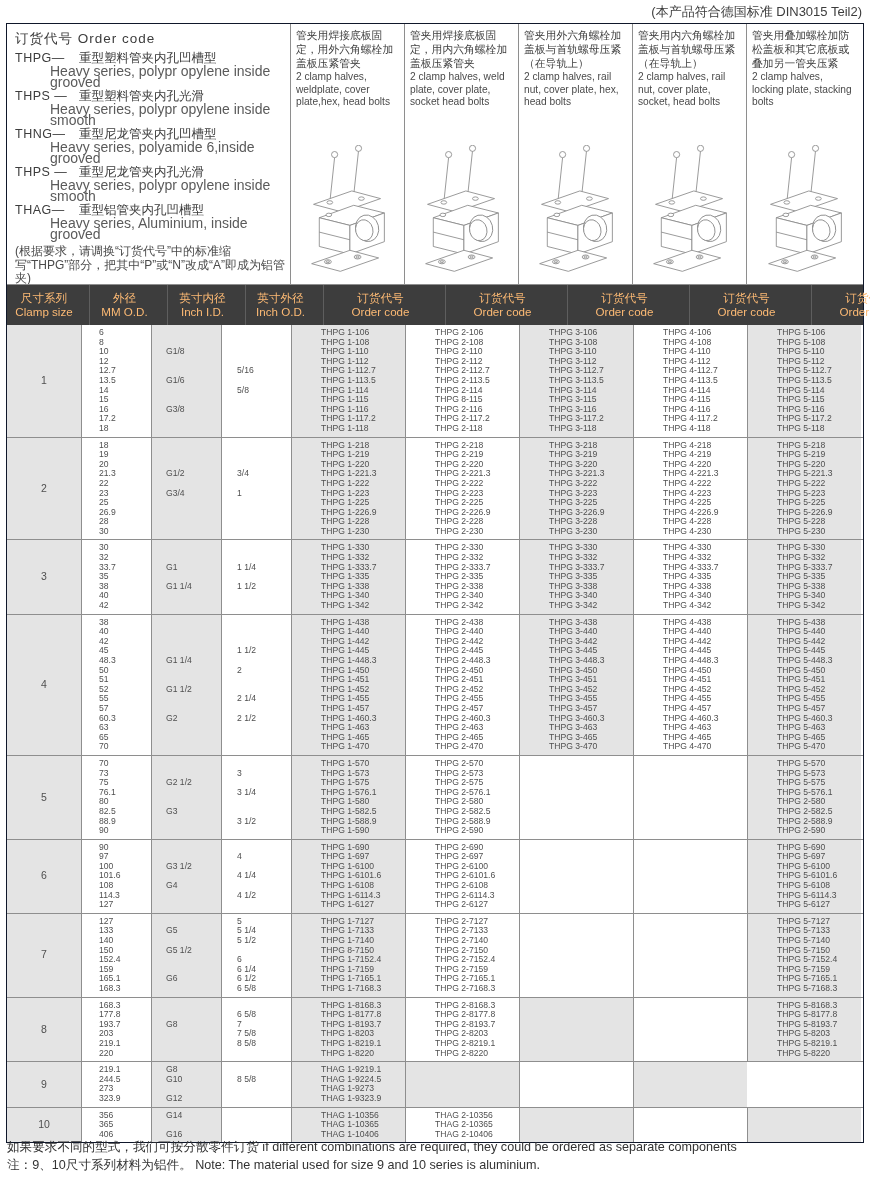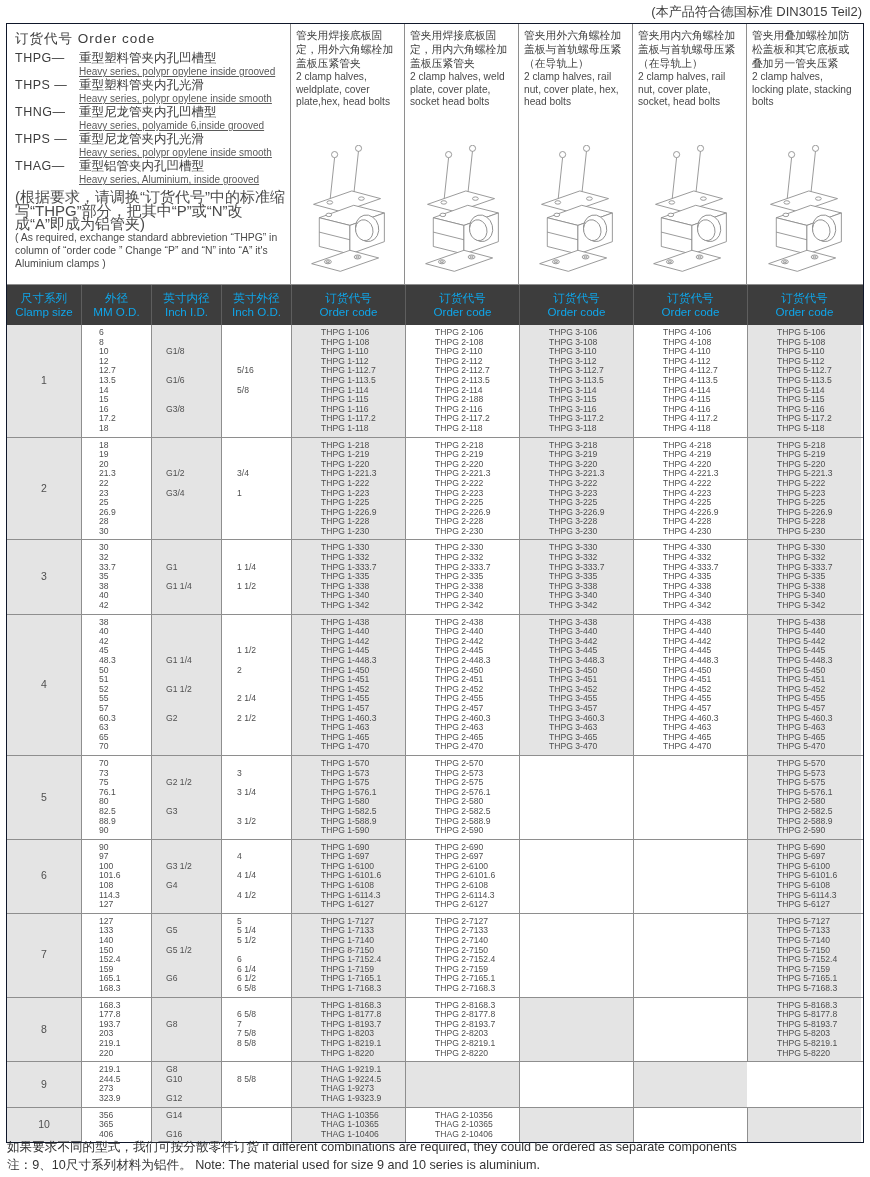--- a/index.html
+++ b/index.html
@@ -8,35 +8,35 @@
   .din-note{position:absolute;top:3px;right:8px;font-size:13px;color:#3c3c3c;}
   .frame{position:absolute;left:6px;top:23px;width:856px;border:1px solid #0f172a;background:#fff;}
 
   
   .top-section{display:grid;grid-template-columns:284px repeat(5,114px);height:260px;}
   .legend{border-right:1px solid #8e8e8e;padding:6px 5px 0 8px;overflow:hidden;}
   .legend-title{font-size:13.5px;color:#3c3c3c;letter-spacing:1px;margin-bottom:3px;}
   .lg-item{margin-bottom:1px;}
   .lg-main{display:flex;font-size:12.5px;color:#3c3c3c;line-height:15px;}
   .lg-code{width:64px;flex:none;letter-spacing:.5px;}
-  .lg-en{margin-left:64px;font-size:10px;color:#5a5a5a;line-height:11px;text-decoration:underline;}
-  .lg-note{margin-top:5px;font-size:15px;line-height:13.5px;color:#4a4a4a;}
+  .lg-en{margin-left:35px;font-size:14px;color:#5a5a5a;line-height:11px;}
+  .lg-note{margin-top:5px;font-size:12px;line-height:13.5px;color:#4a4a4a;}
   .lg-note-en{font-size:10.4px;line-height:13px;color:#4a4a4a;}
 
   .variant-col{border-right:1px solid #8e8e8e;display:flex;flex-direction:column;
                padding:5px 4px 2px 5px;overflow:hidden;}
   .variant-col:last-child{border-right:none;}
   .desc-cn{font-size:10.8px;line-height:13.8px;color:#3f3f3f;}
   .desc-en{font-size:10.2px;line-height:12.2px;color:#4a4a4a;margin-top:1px;}
   .desc-art{flex:1;display:flex;align-items:flex-end;justify-content:center;padding-bottom:3px;}
   .desc-art svg{display:block;}
 
   
   .header-row{display:grid;grid-template-columns:74px 70px 70px 70px repeat(5,114px);
-              background:#3d3d3d;color:#0ea5e9;height:40px;border-top:1px solid #8e8e8e;}
+              background:#3d3d3d;color:#fdba74;height:40px;border-top:1px solid #8e8e8e;gap:8px;}
   .hcell{display:flex;flex-direction:column;justify-content:center;align-items:center;
          border-left:1px solid #5e5e5e;font-size:11.6px;line-height:13.6px;text-align:center;}
   .hcell:first-child{border-left:none;}
 
   
   .tblock{display:grid;grid-template-columns:74px 70px 70px 70px repeat(5,114px);
           border-top:1px solid #8e8e8e;}
   .tblock:first-child{border-top:none;}
   .cell{border-left:1px solid #8e8e8e;padding:3px 0;font-size:8.6px;line-height:9.6px;
         color:#4f4f4f;}
@@ -346,21 +346,21 @@
             <div class="ln">THPG 1-118</div>
           </div>
           <div class="cell code-cell c-white">
             <div class="ln">THPG 2-106</div>
             <div class="ln">THPG 2-108</div>
             <div class="ln">THPG 2-110</div>
             <div class="ln">THPG 2-112</div>
             <div class="ln">THPG 2-112.7</div>
             <div class="ln">THPG 2-113.5</div>
             <div class="ln">THPG 2-114</div>
-            <div class="ln">THPG 2-188</div>
+            <div class="ln">THPG 8-115</div>
             <div class="ln">THPG 2-116</div>
             <div class="ln">THPG 2-117.2</div>
             <div class="ln">THPG 2-118</div>
           </div>
           <div class="cell code-cell c-gray">
             <div class="ln">THPG 3-106</div>
             <div class="ln">THPG 3-108</div>
             <div class="ln">THPG 3-110</div>
             <div class="ln">THPG 3-112</div>
             <div class="ln">THPG 3-112.7</div>

